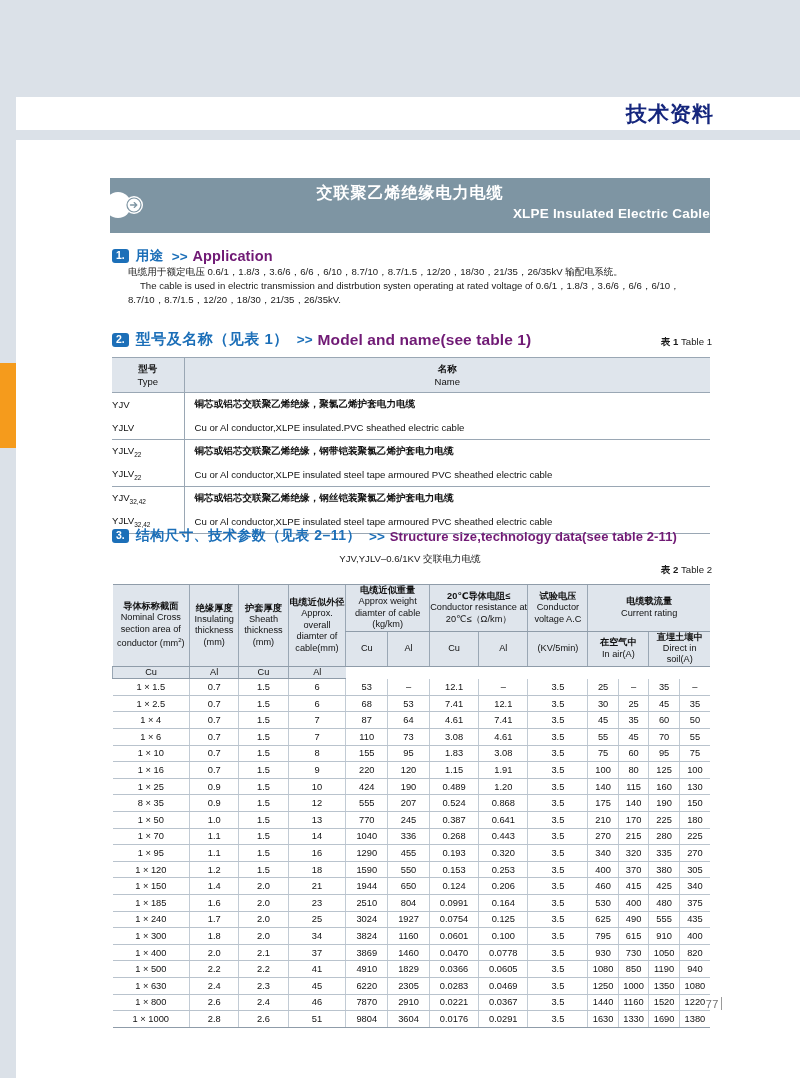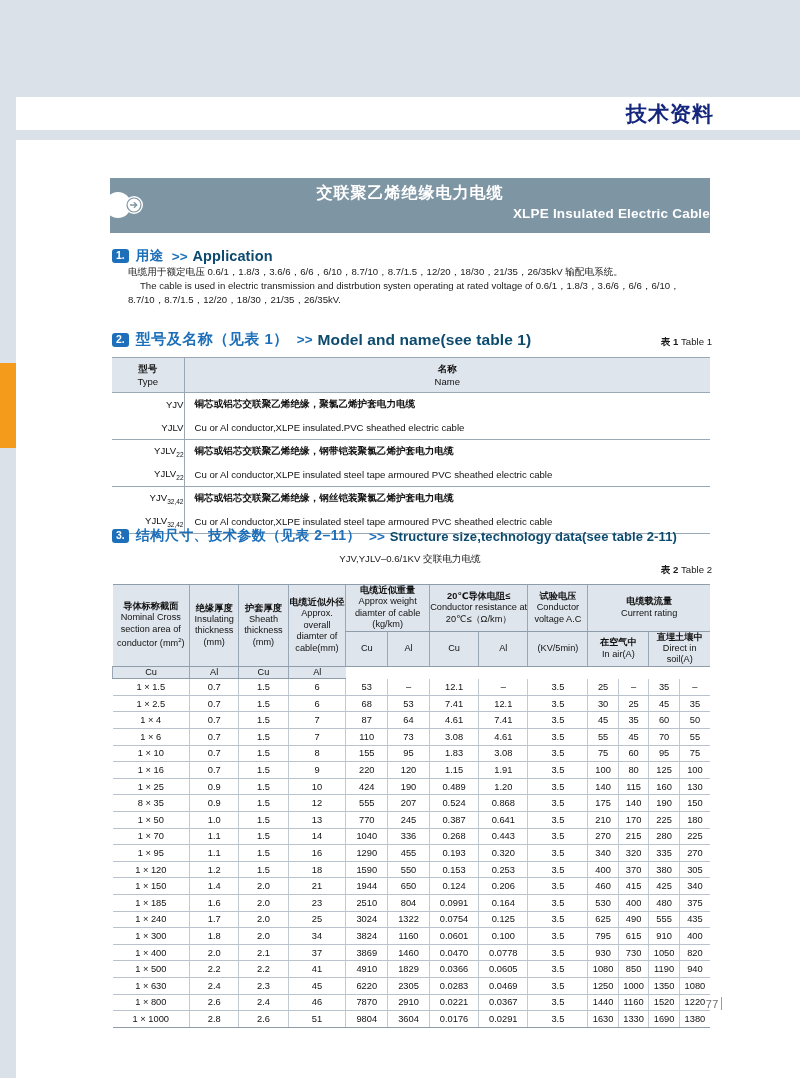--- a/index.html
+++ b/index.html
@@ -132,21 +132,21 @@
     font-weight: bold;
     letter-spacing: .5px;
   }
   .sec-gt {
     color: #1c6fb8;
     font-size: 13.5px;
     font-weight: bold;
     margin: 0 5px 0 8px;
   }
   .sec-en {
-    color: #0c4a6e;
+    color: #701a75;
     font-size: 14.5px;
     font-weight: bold;
     letter-spacing: .1px;
   }
   #sec1 { left: 112px; top: 247px; }
   #sec2 { left: 112px; top: 330px; }
   #sec3 { left: 112px; top: 527px; }
   #sec3 .sec-cn { font-size: 14px; }
   #sec3 .sec-en { font-size: 13px; }
   #sec2 .sec-cn { font-size: 15px; }
@@ -206,21 +206,21 @@
     color: #111;
     height: 34px;
     vertical-align: middle;
     border-bottom: 1px solid #9aa7b4;
     border-top: 1px solid #9aa7b4;
   }
   #table1 .t1head .cn { display:block; line-height: 13px;}
   #table1 .t1head .en { display:block; font-weight: normal; line-height: 13px;}
   #table1 .t1head .divider { border-left: 1px solid #9aa7b4; }
   #table1 td.type {
-    text-align: right;
+    text-align: left;
     font-size: 9.6px;
     color: #111;
     height: 23px;
     vertical-align: middle;
     border-right: 1px solid #9aa7b4;
   }
   #table1 td.name {
     padding-left: 10px;
     font-size: 9.6px;
     color: #111;
@@ -676,21 +676,21 @@
           <td>400</td>
           <td>480</td>
           <td>375</td>
         </tr>
         <tr>
           <td class="first">1 × 240</td>
           <td>1.7</td>
           <td>2.0</td>
           <td>25</td>
           <td>3024</td>
-          <td>1322</td>
+          <td>1927</td>
           <td>0.0754</td>
           <td>0.125</td>
           <td>3.5</td>
           <td>625</td>
           <td>490</td>
           <td>555</td>
           <td>435</td>
         </tr>
         <tr>
           <td class="first">1 × 300</td>

